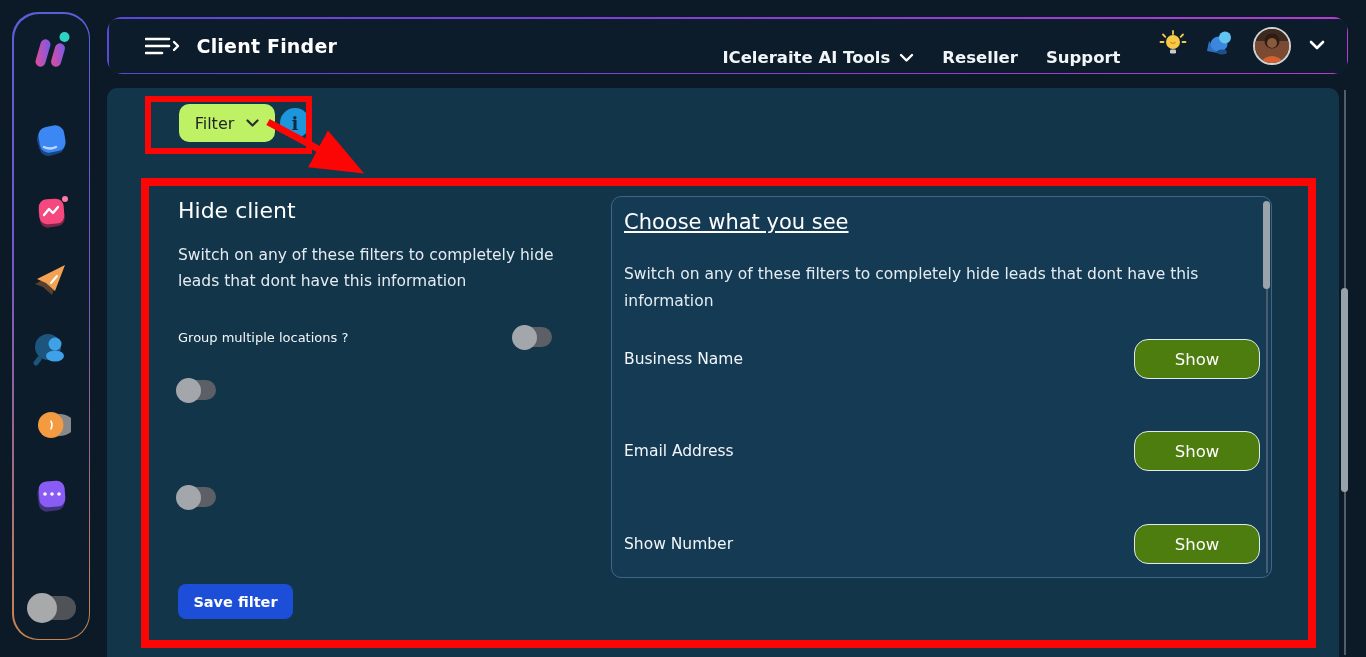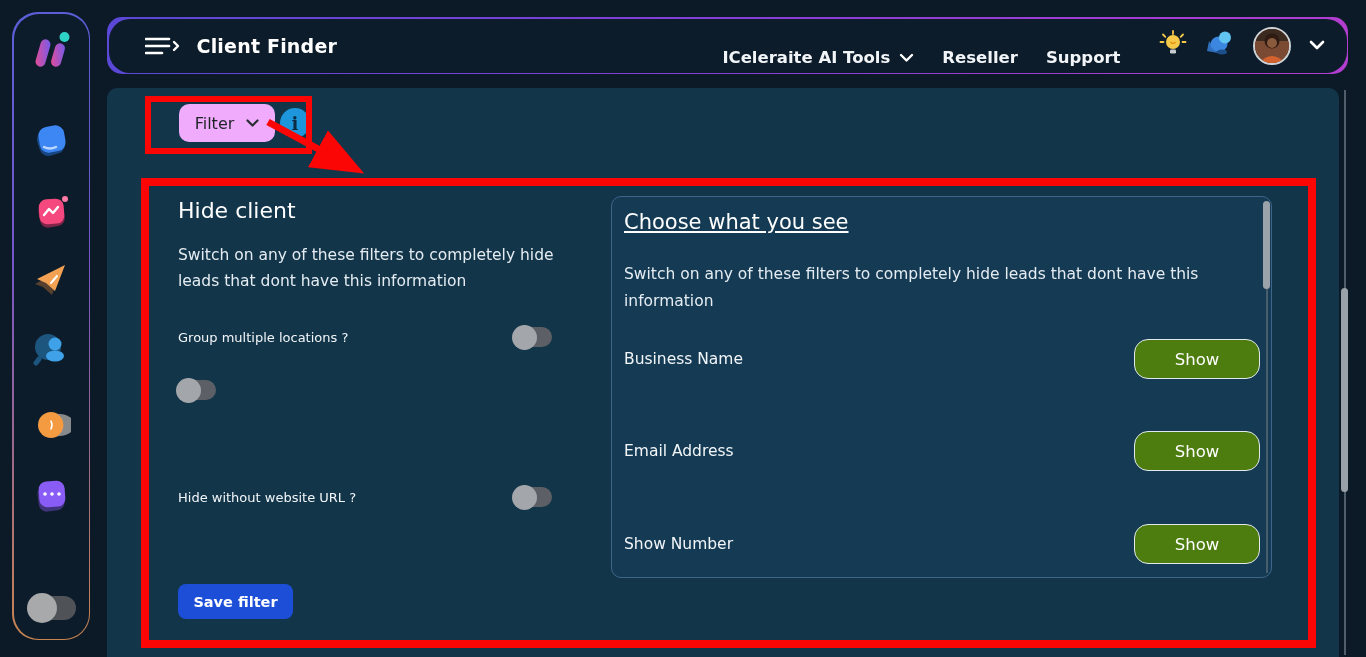--- a/index.html
+++ b/index.html
@@ -29,21 +29,21 @@
     position:absolute; left:-3px; top:-3px; width:30px; height:30px; border-radius:50%;
     background:#a7a9ab;
   }
   
   .header-wrap {
     position:absolute; left:107px; top:17px; width:1241px; height:57px;
     border-radius:15px; padding:1.5px;
     background:linear-gradient(90deg,#5a48d6 0%,#8a3ed6 55%,#b23ed0 100%);
   }
   .header {
-    width:100%; height:100%; border-radius:21px; background:#0d1c2a;
+    width:100%; height:100%; border-radius:8px; background:#0d1c2a;
     display:flex; align-items:center; padding:0 22px 0 36px;
   }
   .h-title { font-size:19px; font-weight:700; margin-left:16px; letter-spacing:.2px; }
   .h-right { margin-left:auto; display:flex; align-items:center; gap:28px; }
   .nav-item { display:flex; align-items:center; gap:9px; font-size:16.5px; font-weight:700; cursor:pointer; color:#f2f5f8;margin-top:24px; }
   .h-icons { display:flex; align-items:center; gap:18px; margin-left:10px; }
   .avatar {
     width:38px; height:38px; border-radius:50%; border:2px solid #cdd2d6; overflow:hidden;
     background:#6c4028; cursor:pointer; flex:0 0 auto;
   }
@@ -51,21 +51,21 @@
   .content {
     position:absolute; left:107px; top:88px; width:1232px; height:569px;
     background:#123549; border-radius:10px 10px 0 0;
   }
   .pg-track { position:absolute; left:1344px; top:90px; width:2px; height:565px; background:#515e6a; }
   .pg-thumb { position:absolute; left:1341px; top:288px; width:7px; height:204px; background:#99a1a9; border-radius:4px; }
   
   .red-box-filter { position:absolute; left:145px; top:96px; width:167px; height:58px; border:6px solid #fb0505; z-index:5; pointer-events:none; }
   .filter-btn {
     position:absolute; left:179px; top:104px; width:96px; height:38px; border-radius:10px;
-    background:#f0abfc; color:#1f2328; display:flex; align-items:center; justify-content:center; gap:12px;
+    background:#bef264; color:#1f2328; display:flex; align-items:center; justify-content:center; gap:12px;
     font-size:16px; cursor:pointer; z-index:6;
   }
   .info-badge {
     position:absolute; left:280px; top:108px; width:30px; height:30px; border-radius:50%;
     background:#1e96dc; color:#0d2c44; display:flex; align-items:center; justify-content:center;
     font-family:"DejaVu Serif","Liberation Serif",serif; font-weight:800; font-size:18px;
     cursor:pointer; z-index:4;
   }
   .arrow-svg { position:absolute; left:252px; top:112px; z-index:7; pointer-events:none; }
   
@@ -272,21 +272,20 @@
       <span class="toggle">
           <span class="knob"></span>
         </span>
     </div>
     <div class="t-row" style="top:191px">
       <span class="toggle">
           <span class="knob"></span>
         </span>
     </div>
     <div class="t-row" style="top:298px">
-      <span class="t-label">Hide without website URL ?</span>
       <span class="toggle">
           <span class="knob"></span>
         </span>
     </div>
 
     <button class="save-btn">Save filter</button>
 
     <div class="card">
       <div class="card-title">Choose what you see</div>
       <div class="card-desc">Switch on any of these filters to completely hide leads that dont have this information</div>

